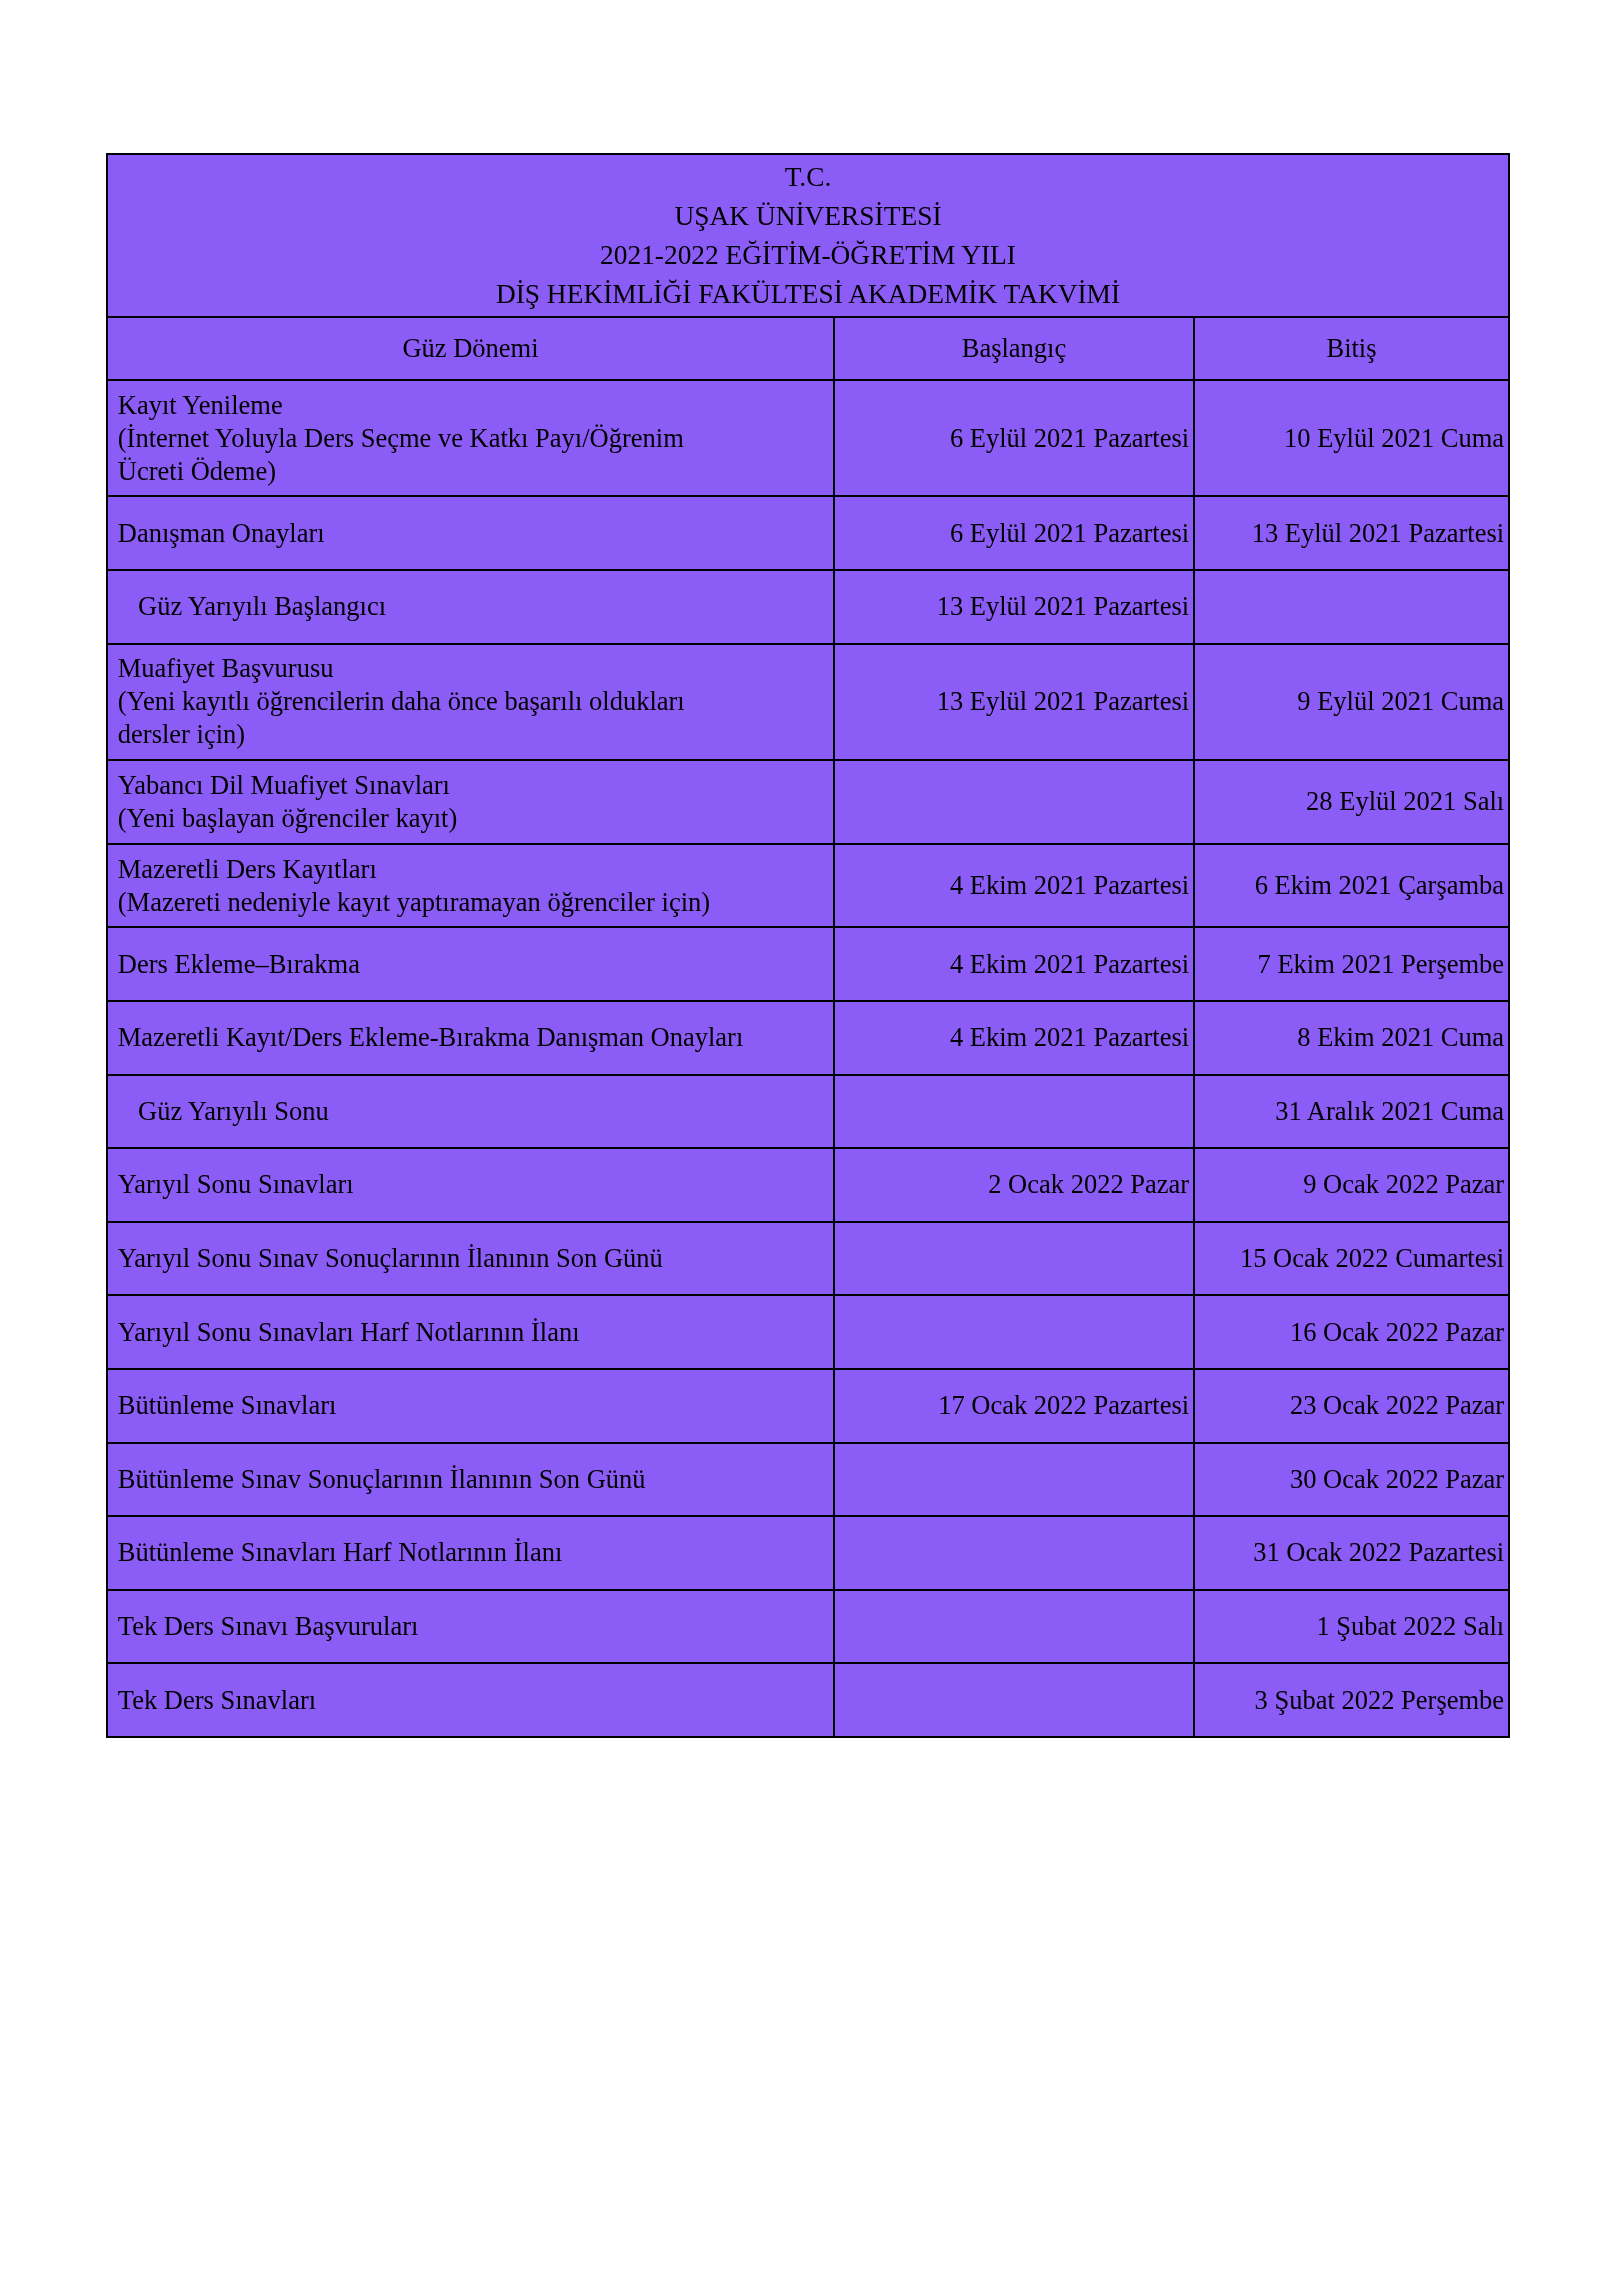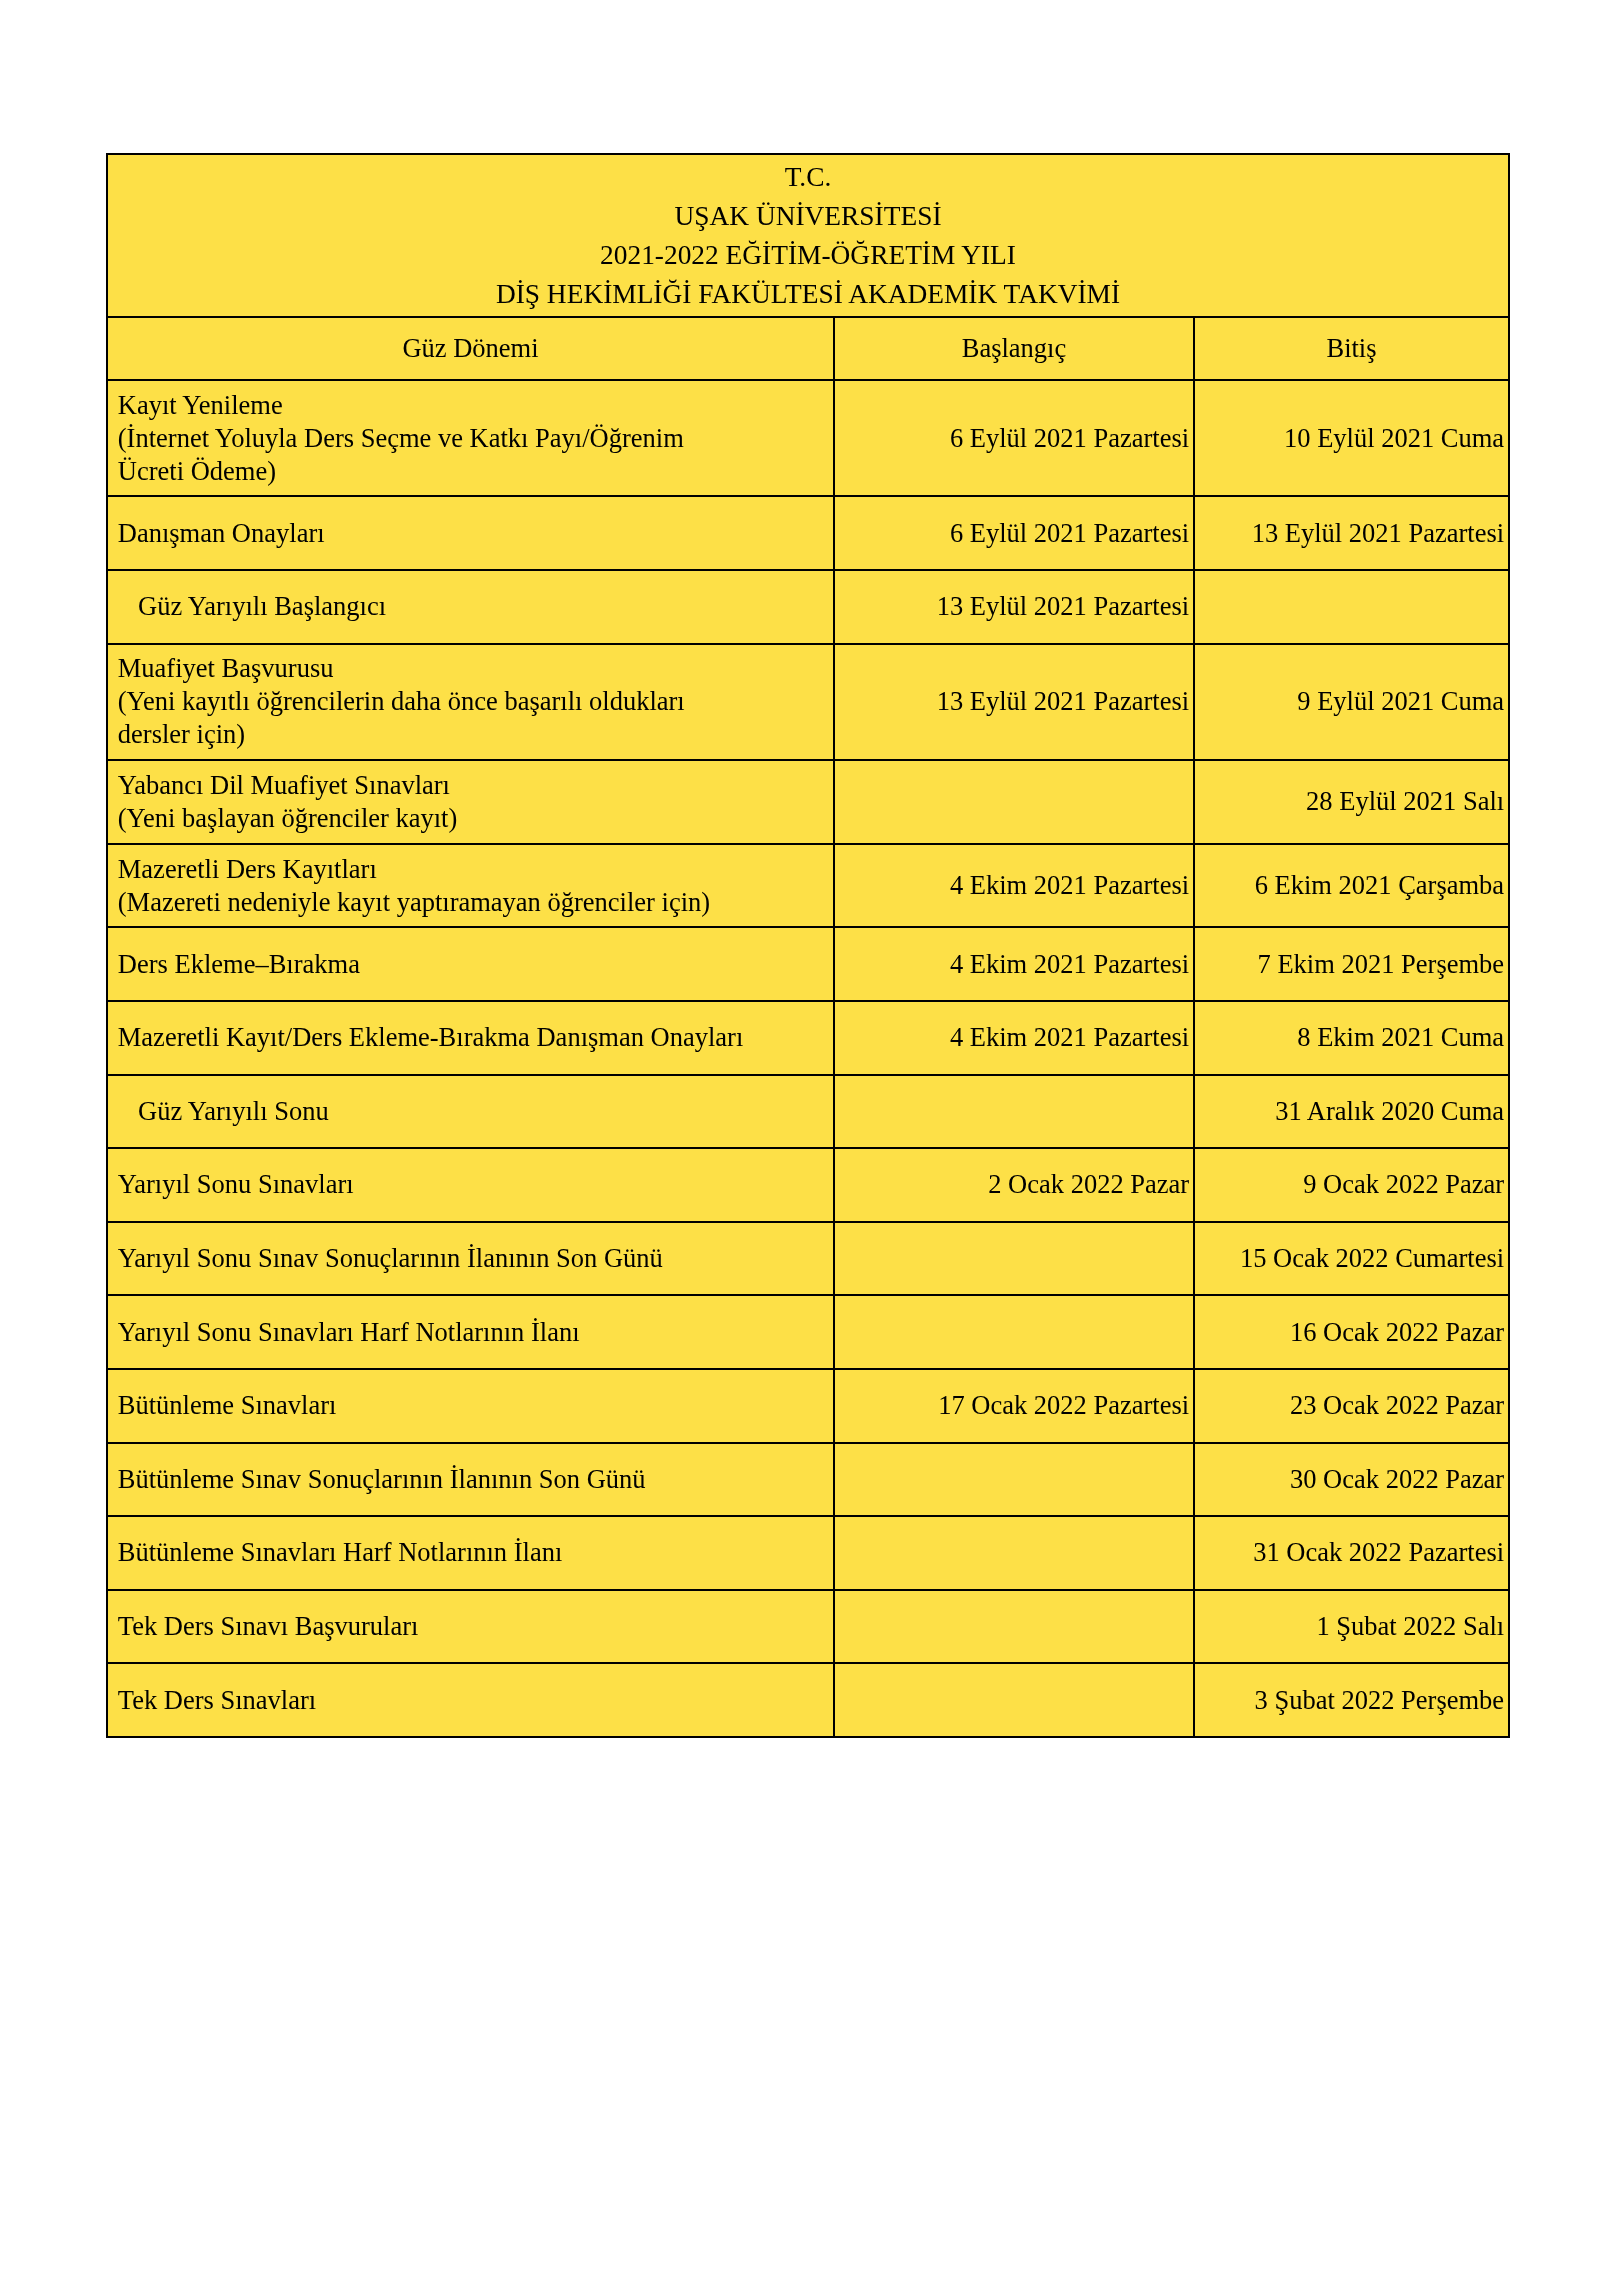--- a/index.html
+++ b/index.html
@@ -26,21 +26,21 @@
     line-height: 33px;
     color: #000000;
   }
   table.calendar col.col-event { width: 727px; }
   table.calendar col.col-start { width: 360px; }
   table.calendar col.col-end   { width: 315px; }
 
   table.calendar td, table.calendar th {
     border: 2px solid #000000;
     vertical-align: middle;
-    background: #fde047;
+    background: #8b5cf6;
     font-weight: normal;
   }
 
   .title-cell {
     height: 157px;
     text-align: center;
     font-weight: bold;
     font-size: 27.4px;
     line-height: 39px;
     padding: 2px 0;
@@ -152,21 +152,21 @@
             <div>Mazeretli Kayıt/Ders Ekleme-Bırakma Danışman Onayları</div>
           </td>
           <td class="c-date">4 Ekim 2021 Pazartesi</td>
           <td class="c-date">8 Ekim 2021 Cuma</td>
         </tr>
         <tr class="bold">
           <td class="c-event">
             <div>Güz Yarıyılı Sonu</div>
           </td>
           <td class="c-date"></td>
-          <td class="c-date">31 Aralık 2020 Cuma</td>
+          <td class="c-date">31 Aralık 2021 Cuma</td>
         </tr>
         <tr>
           <td class="c-event">
             <div>Yarıyıl Sonu Sınavları</div>
           </td>
           <td class="c-date">2 Ocak 2022 Pazar</td>
           <td class="c-date">9 Ocak 2022 Pazar</td>
         </tr>
         <tr>
           <td class="c-event">

